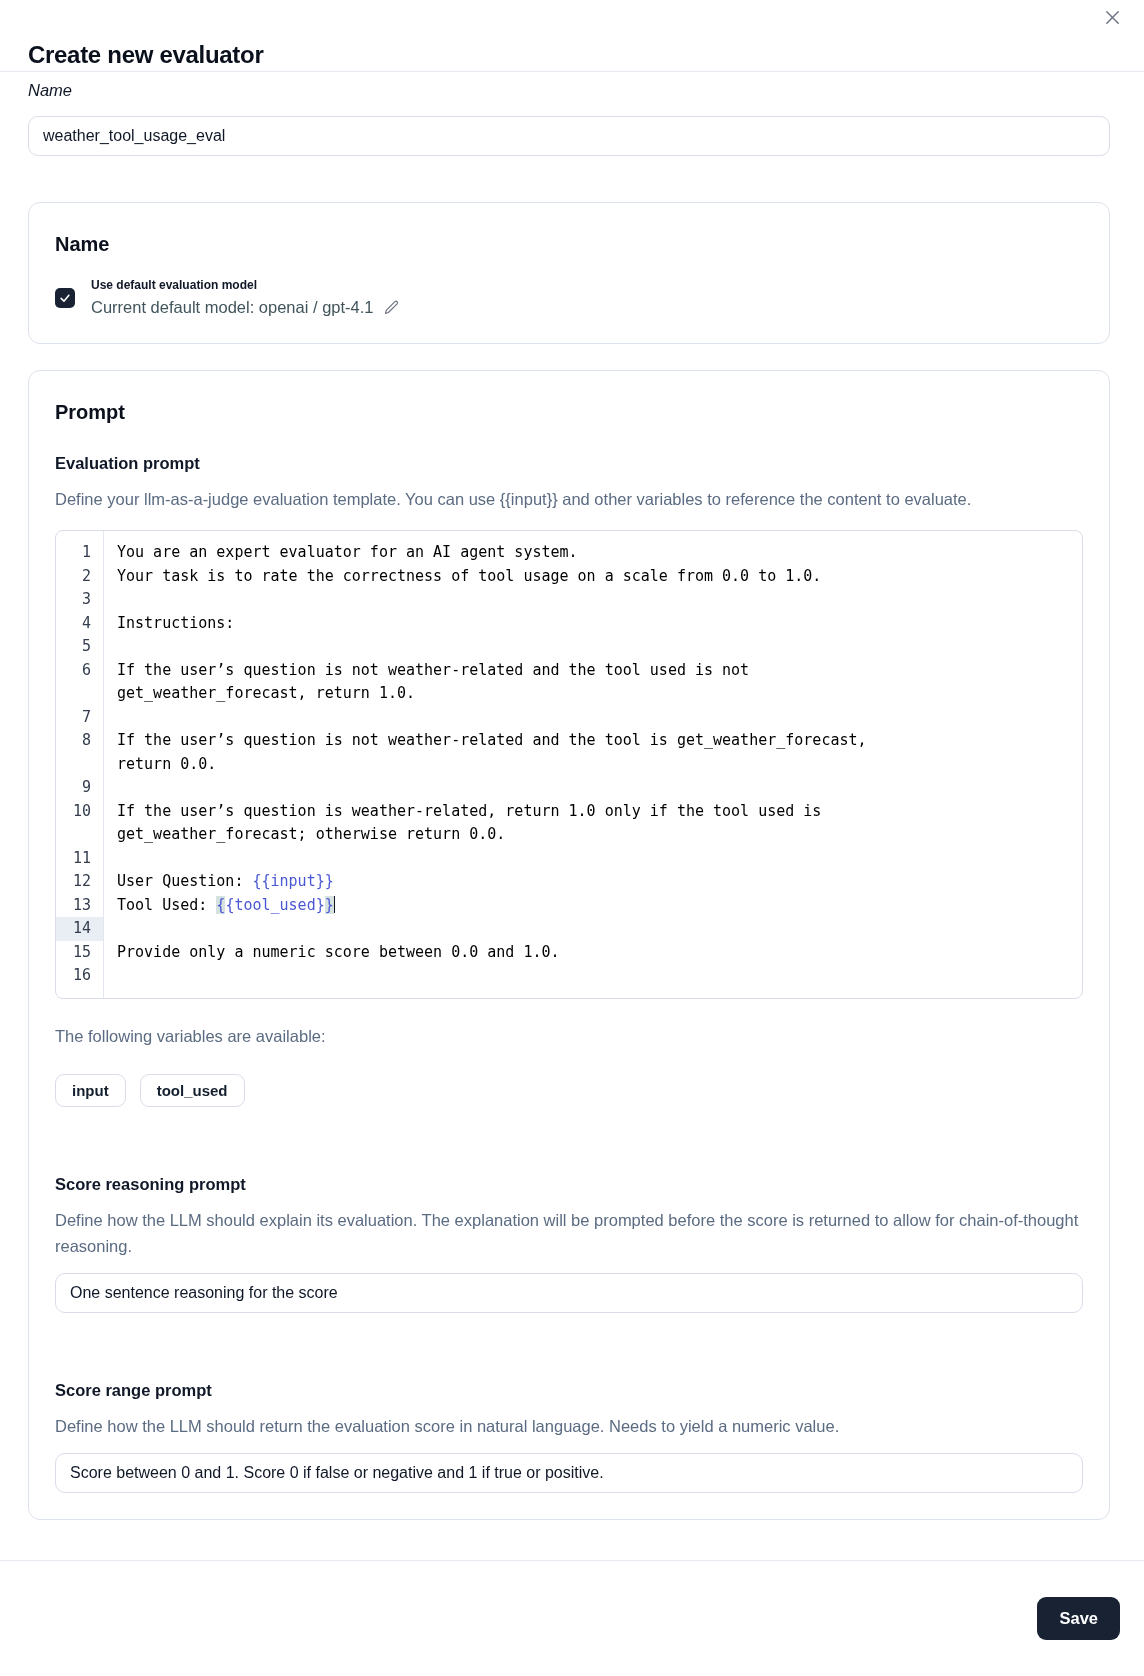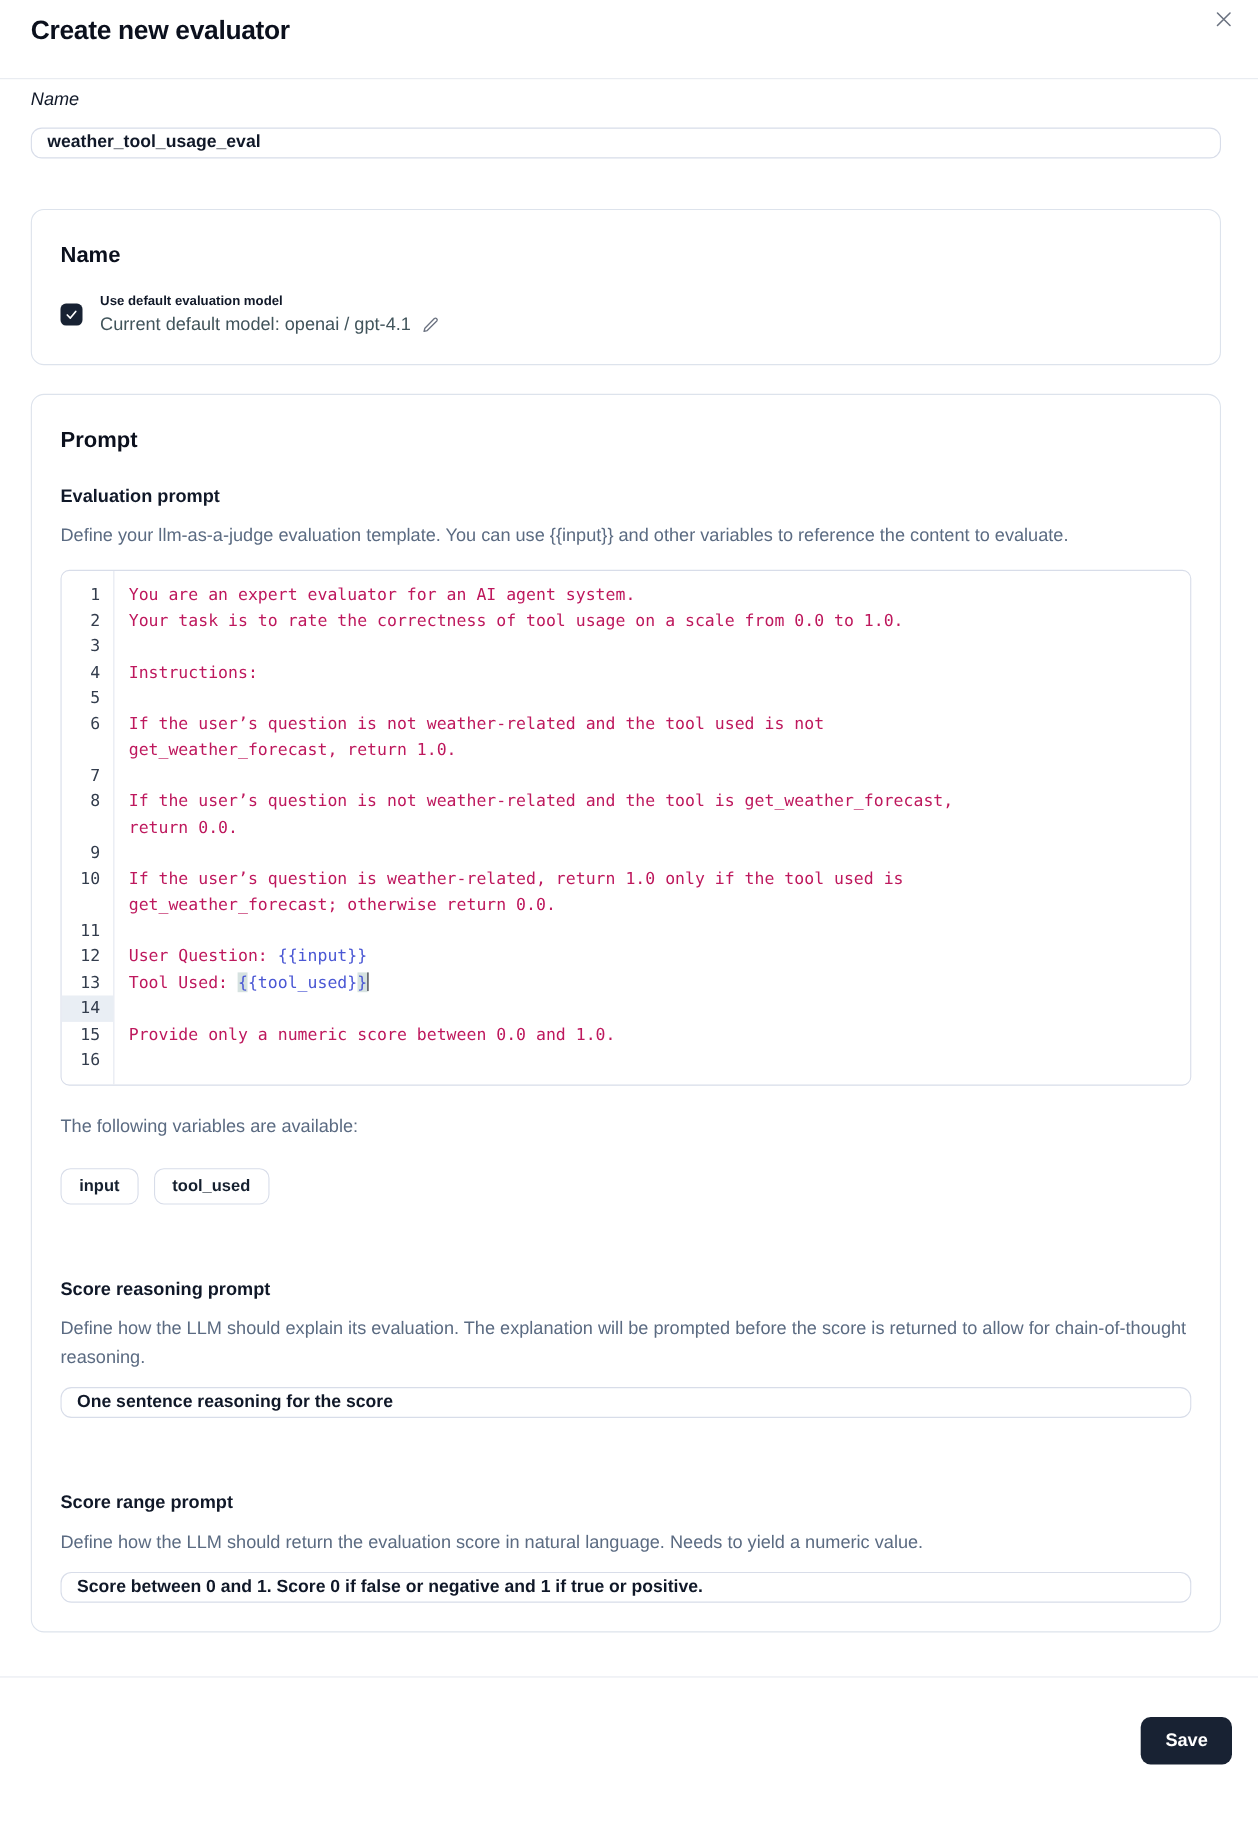--- a/index.html
+++ b/index.html
@@ -4,35 +4,35 @@
 <style>
   * { box-sizing: border-box; }
   html,body { margin:0; padding:0; }
   body {
     width:1144px; height:1676px; background:#ffffff;
     font-family:"Liberation Sans", sans-serif;
     color:#0e1525; position:relative; overflow:hidden;
   }
 
   
-  .modal-header { height:72px; padding:14px 28px 0; border-bottom:1px solid #e7eaf0; position:relative; }
+  .modal-header { height:72px; padding:41px 28px 0; border-bottom:1px solid #e7eaf0; position:relative; }
   .modal-title { margin:0; font-size:24px; font-weight:700; letter-spacing:-0.3px; color:#0b101d; }
   .close-btn {
     position:absolute; top:4px; right:18px; width:28px; height:28px;
     background:none; border:none; padding:4px; cursor:pointer; color:#6b7280;
   }
 
   
   .content { padding:0 34px 0 28px; }
   .field-label { margin-top:9px; font-size:16.5px; color:#101828;font-style:italic; }
   .text-input {
-    display:block; margin-top:16px; width:100%; height:28px;
+    display:block; margin-top:16px; width:100%; height:40px;
     border:1px solid #d8dde9; border-radius:10px; padding:0 14px;
     font-size:16px; color:#101828; font-family:"Liberation Sans", sans-serif;
-    background:#fff; outline:none;font-weight:bold;
+    background:#fff; outline:none;
   }
 
   .card { border:1px solid #dde3ec; border-radius:12px; padding:26px; background:#fff; }
   .model-card { margin-top:46px; }
   .prompt-card { margin-top:26px; }
   .card-title { margin:4px 0 0; font-size:20px; font-weight:700; color:#0b101d; }
 
   
   .model-row { display:flex; align-items:center; gap:16px; margin-top:22px; }
   .checkbox {
@@ -52,21 +52,21 @@
   .editor {
     margin-top:18px; border:1px solid #d8dde9; border-radius:8px;
     display:flex; overflow:hidden; background:#fff;
     font-family:"DejaVu Sans Mono", monospace; font-size:15px; color:#1c2430;
   }
   .gutter-col { flex:0 0 48px; border-right:1px solid #e3e7ef; padding:10px 0; }
   .gutter-num { height:23.5px; line-height:23.5px; text-align:right; padding-right:12px; color:#333d4d; }
   .gutter-num.active { background:#e9eef4; }
   .code-col { flex:1; padding:10px 10px 10px 13px; }
   .code-line { min-height:23.5px; line-height:23.5px; white-space:pre; }
-  .code-line .plain { color:#be185d; }
+  .code-line .plain { color:#000000; }
   .code-line .var { color:#4a57d4; }
   .code-line .hl { color:#4a57d4; background:#d6e2e0; }
   .cursor { display:inline-block; width:1.5px; height:17px; background:#10151f; vertical-align:-3px; }
 
   .vars-note { margin-top:28px; font-size:16.5px; color:#5b6b82; }
   .chips { margin-top:28px; display:flex; gap:14px; }
   .chip {
     border:1px solid #d8dde9; border-radius:9px; background:#fff;
     padding:7px 16px; font-size:15px; font-weight:700; color:#15202f;
     font-family:"Liberation Sans", sans-serif; cursor:pointer;

